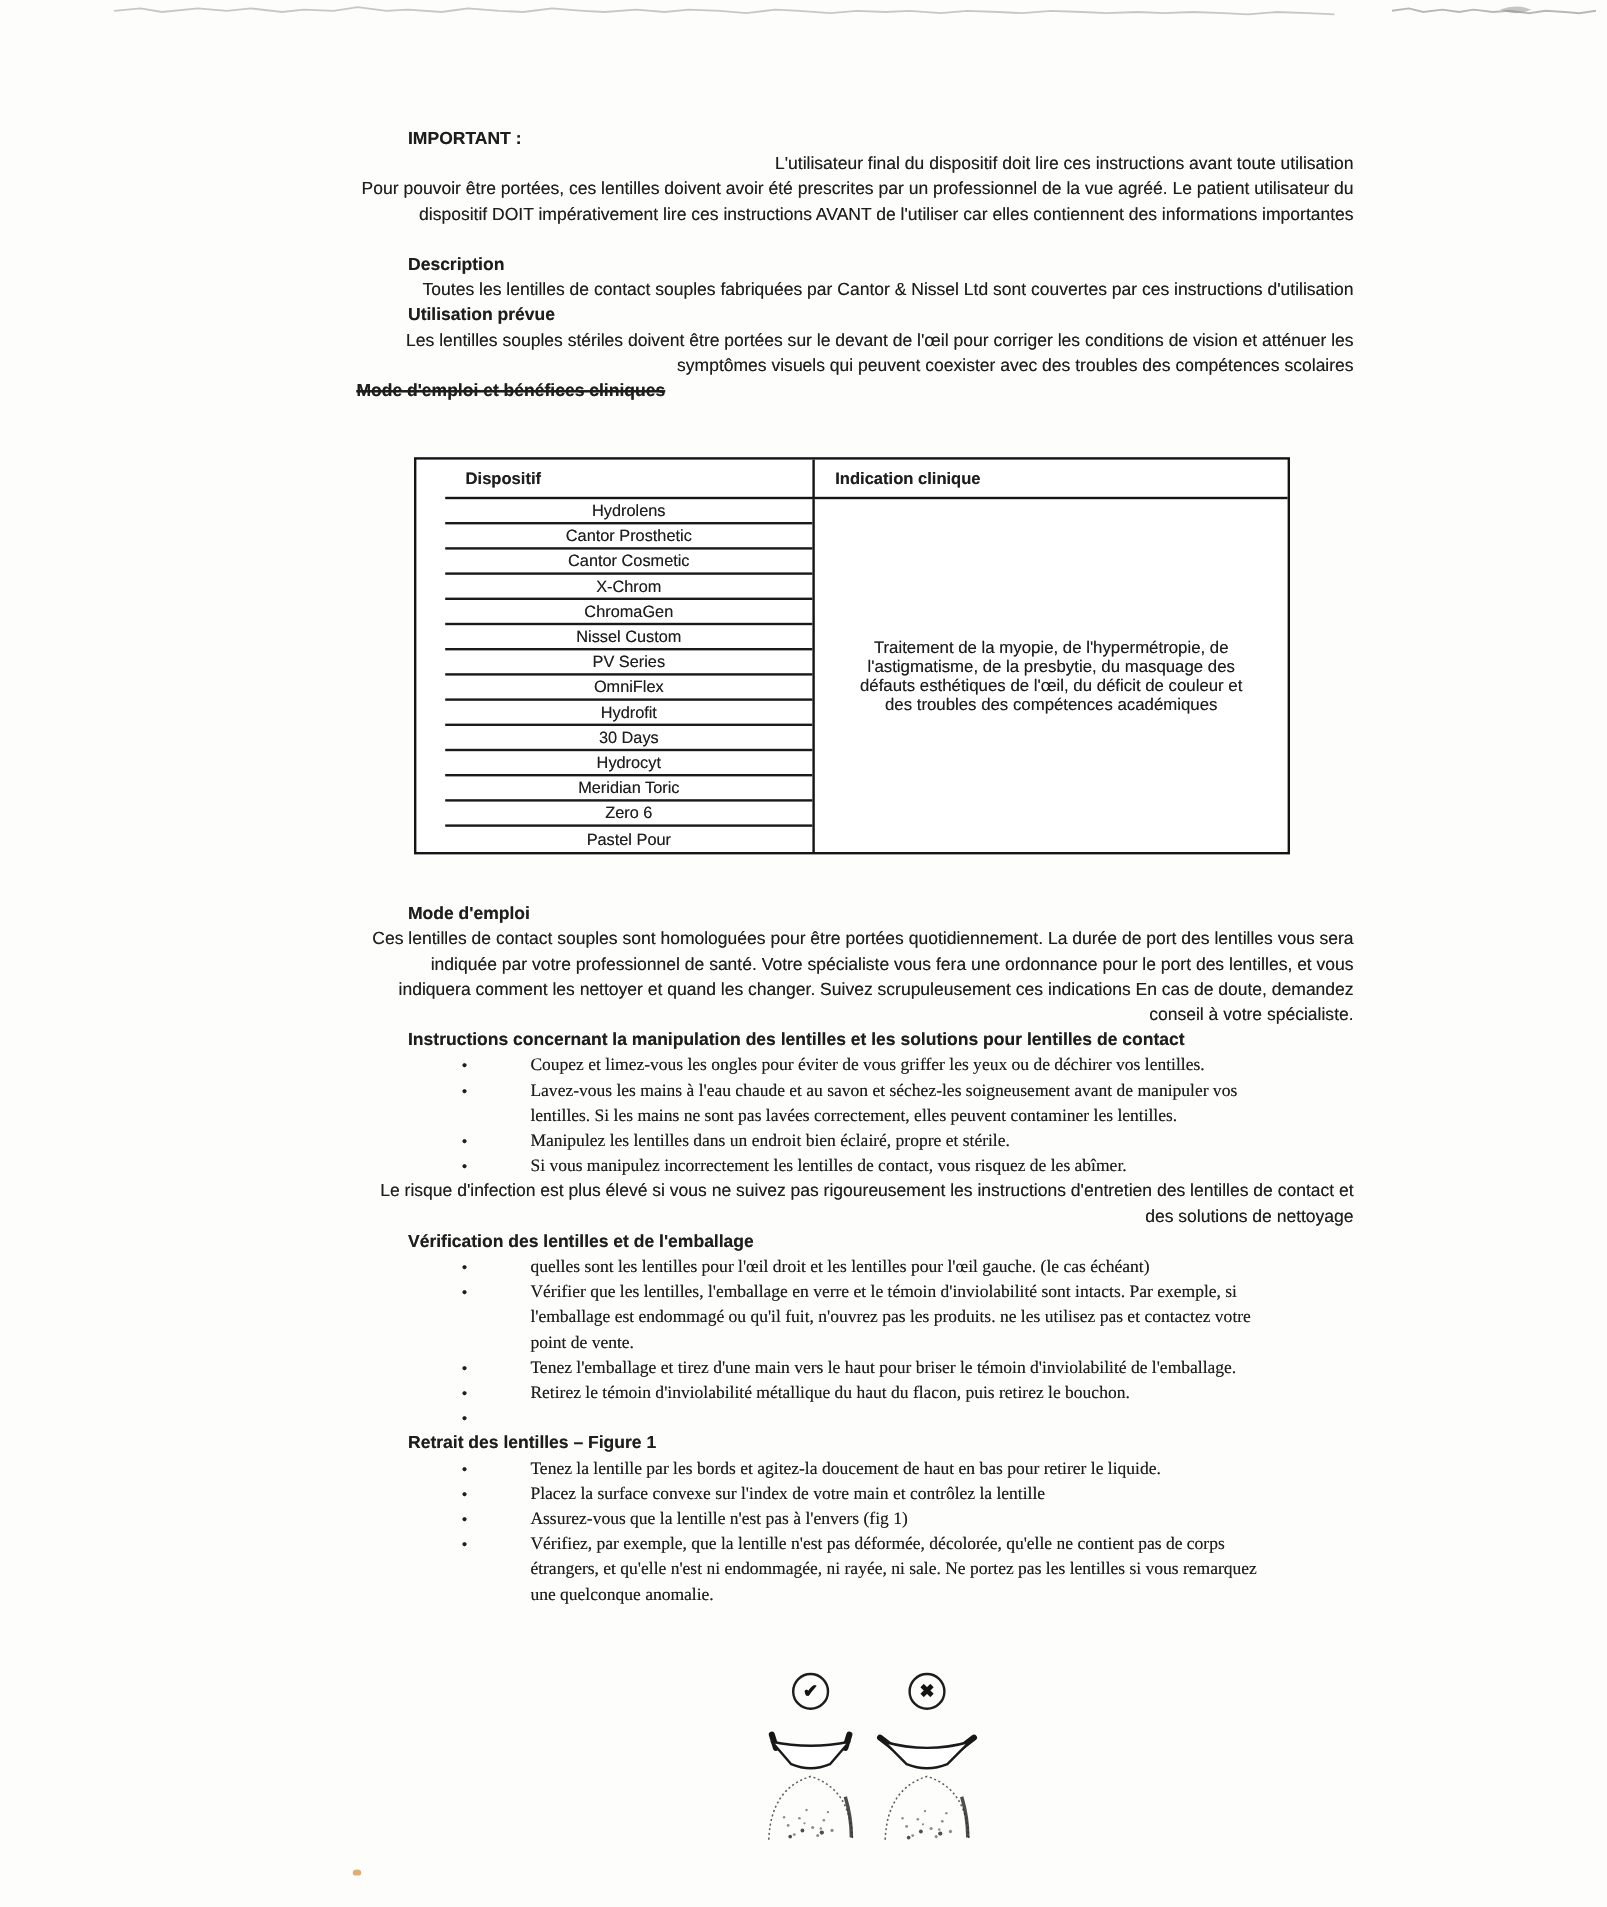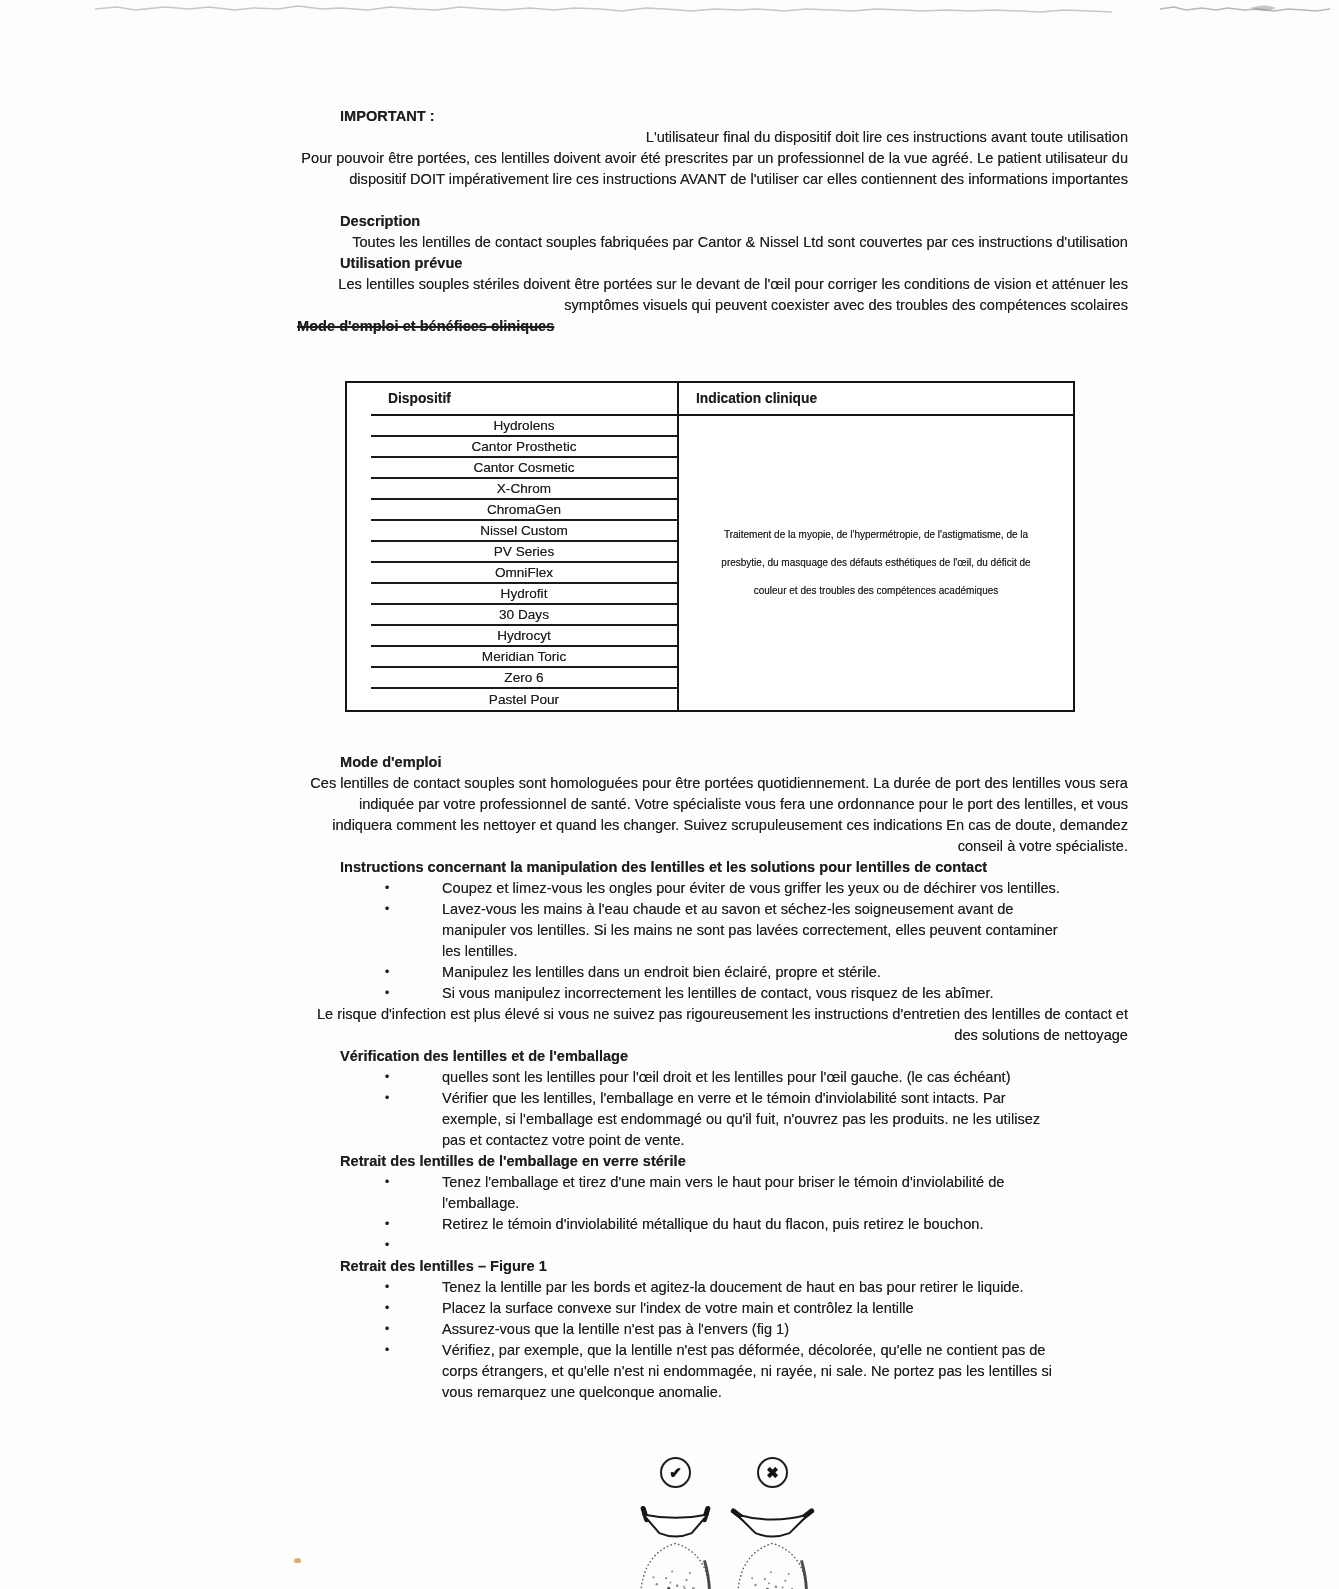--- a/index.html
+++ b/index.html
@@ -38,27 +38,27 @@
   }
   .th.c1{border-right:2.6px solid #151515;}
   .devcol{border-right:2.6px solid #151515;}
   .devrow{
     height:21px;display:flex;align-items:center;justify-content:center;
     font-size:13.6px;border-bottom:2.4px solid #1a1a1a;box-sizing:border-box;
   }
   .devrow:last-child{border-bottom:none;}
   .indcell{
     display:flex;align-items:center;justify-content:center;
-    padding:10px 30px;text-align:center;font-size:10px;line-height:28px;
+    padding:10px 30px;text-align:center;font-size:14px;line-height:16px;
   }
 
   
   .bullet-row{display:flex;margin-left:88px;}
   .dot{width:57px;flex:0 0 57px;font-size:12px;line-height:21px;}
-  .btxt{max-width:622px;}
+  .btxt{max-width:622px;font-family:Liberation Serif, serif;}
 
   
   .figure{margin:54px 0 0 336px;width:182px;}
   .marks{display:flex;justify-content:space-between;padding:0 27px;}
   .mark{
     width:27px;height:27px;border:2.6px solid #1d1d1d;border-radius:50%;
     display:flex;align-items:center;justify-content:center;
     font-size:15px;font-weight:700;color:#141414;
   }
   .lenses{display:flex;gap:12px;margin-top:16px;}
@@ -153,21 +153,20 @@
       <div class="bullet-row">
       <span class="dot">•</span>
       <span class="btxt">quelles sont les lentilles pour l'œil droit et les lentilles pour l'œil gauche. (le cas échéant)</span>
     </div>
       <div class="bullet-row">
       <span class="dot">•</span>
       <span class="btxt">Vérifier que les lentilles, l'emballage en verre et le témoin d'inviolabilité sont intacts. Par exemple, si l'emballage est endommagé ou qu'il fuit, n'ouvrez pas les produits. ne les utilisez pas et contactez votre point de vente.</span>
     </div>
     </div>
 
-  <div class="h">Retrait des lentilles de l'emballage en verre stérile</div>
   <div>
       <div class="bullet-row">
       <span class="dot">•</span>
       <span class="btxt">Tenez l'emballage et tirez d'une main vers le haut pour briser le témoin d'inviolabilité de l'emballage.</span>
     </div>
       <div class="bullet-row">
       <span class="dot">•</span>
       <span class="btxt">Retirez le témoin d'inviolabilité métallique du haut du flacon, puis retirez le bouchon.</span>
     </div>
       <div class="bullet-row">

